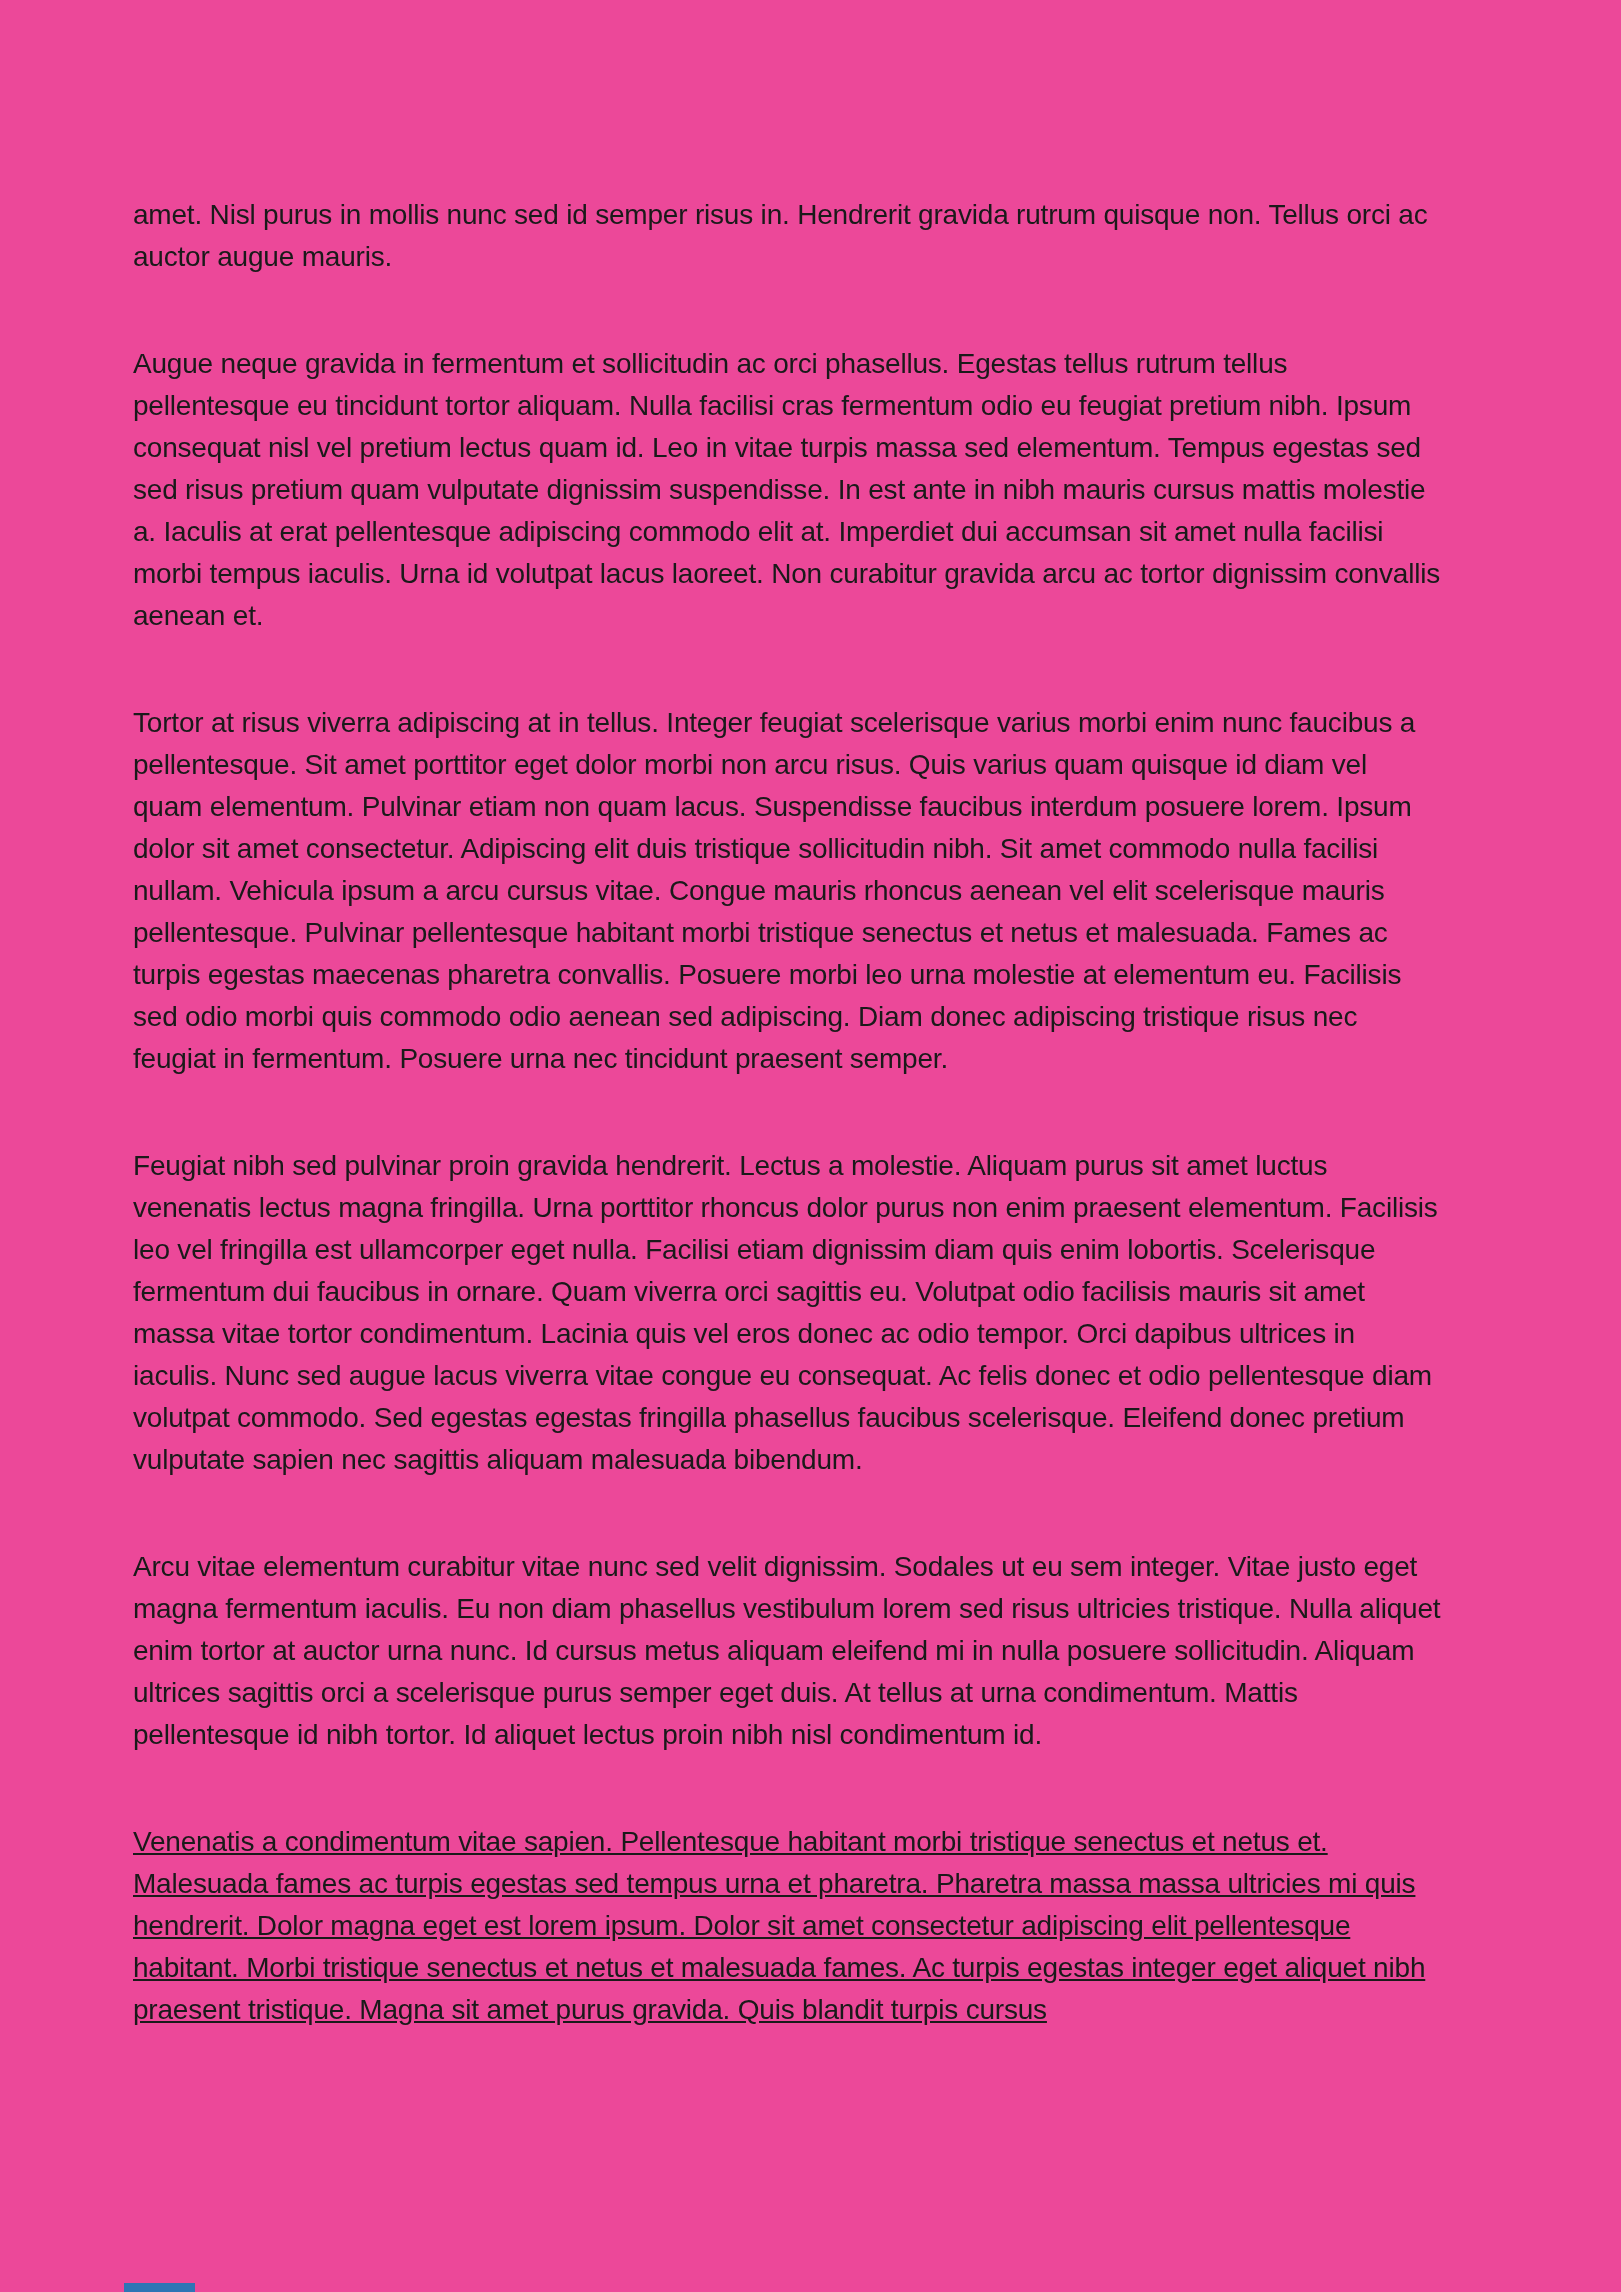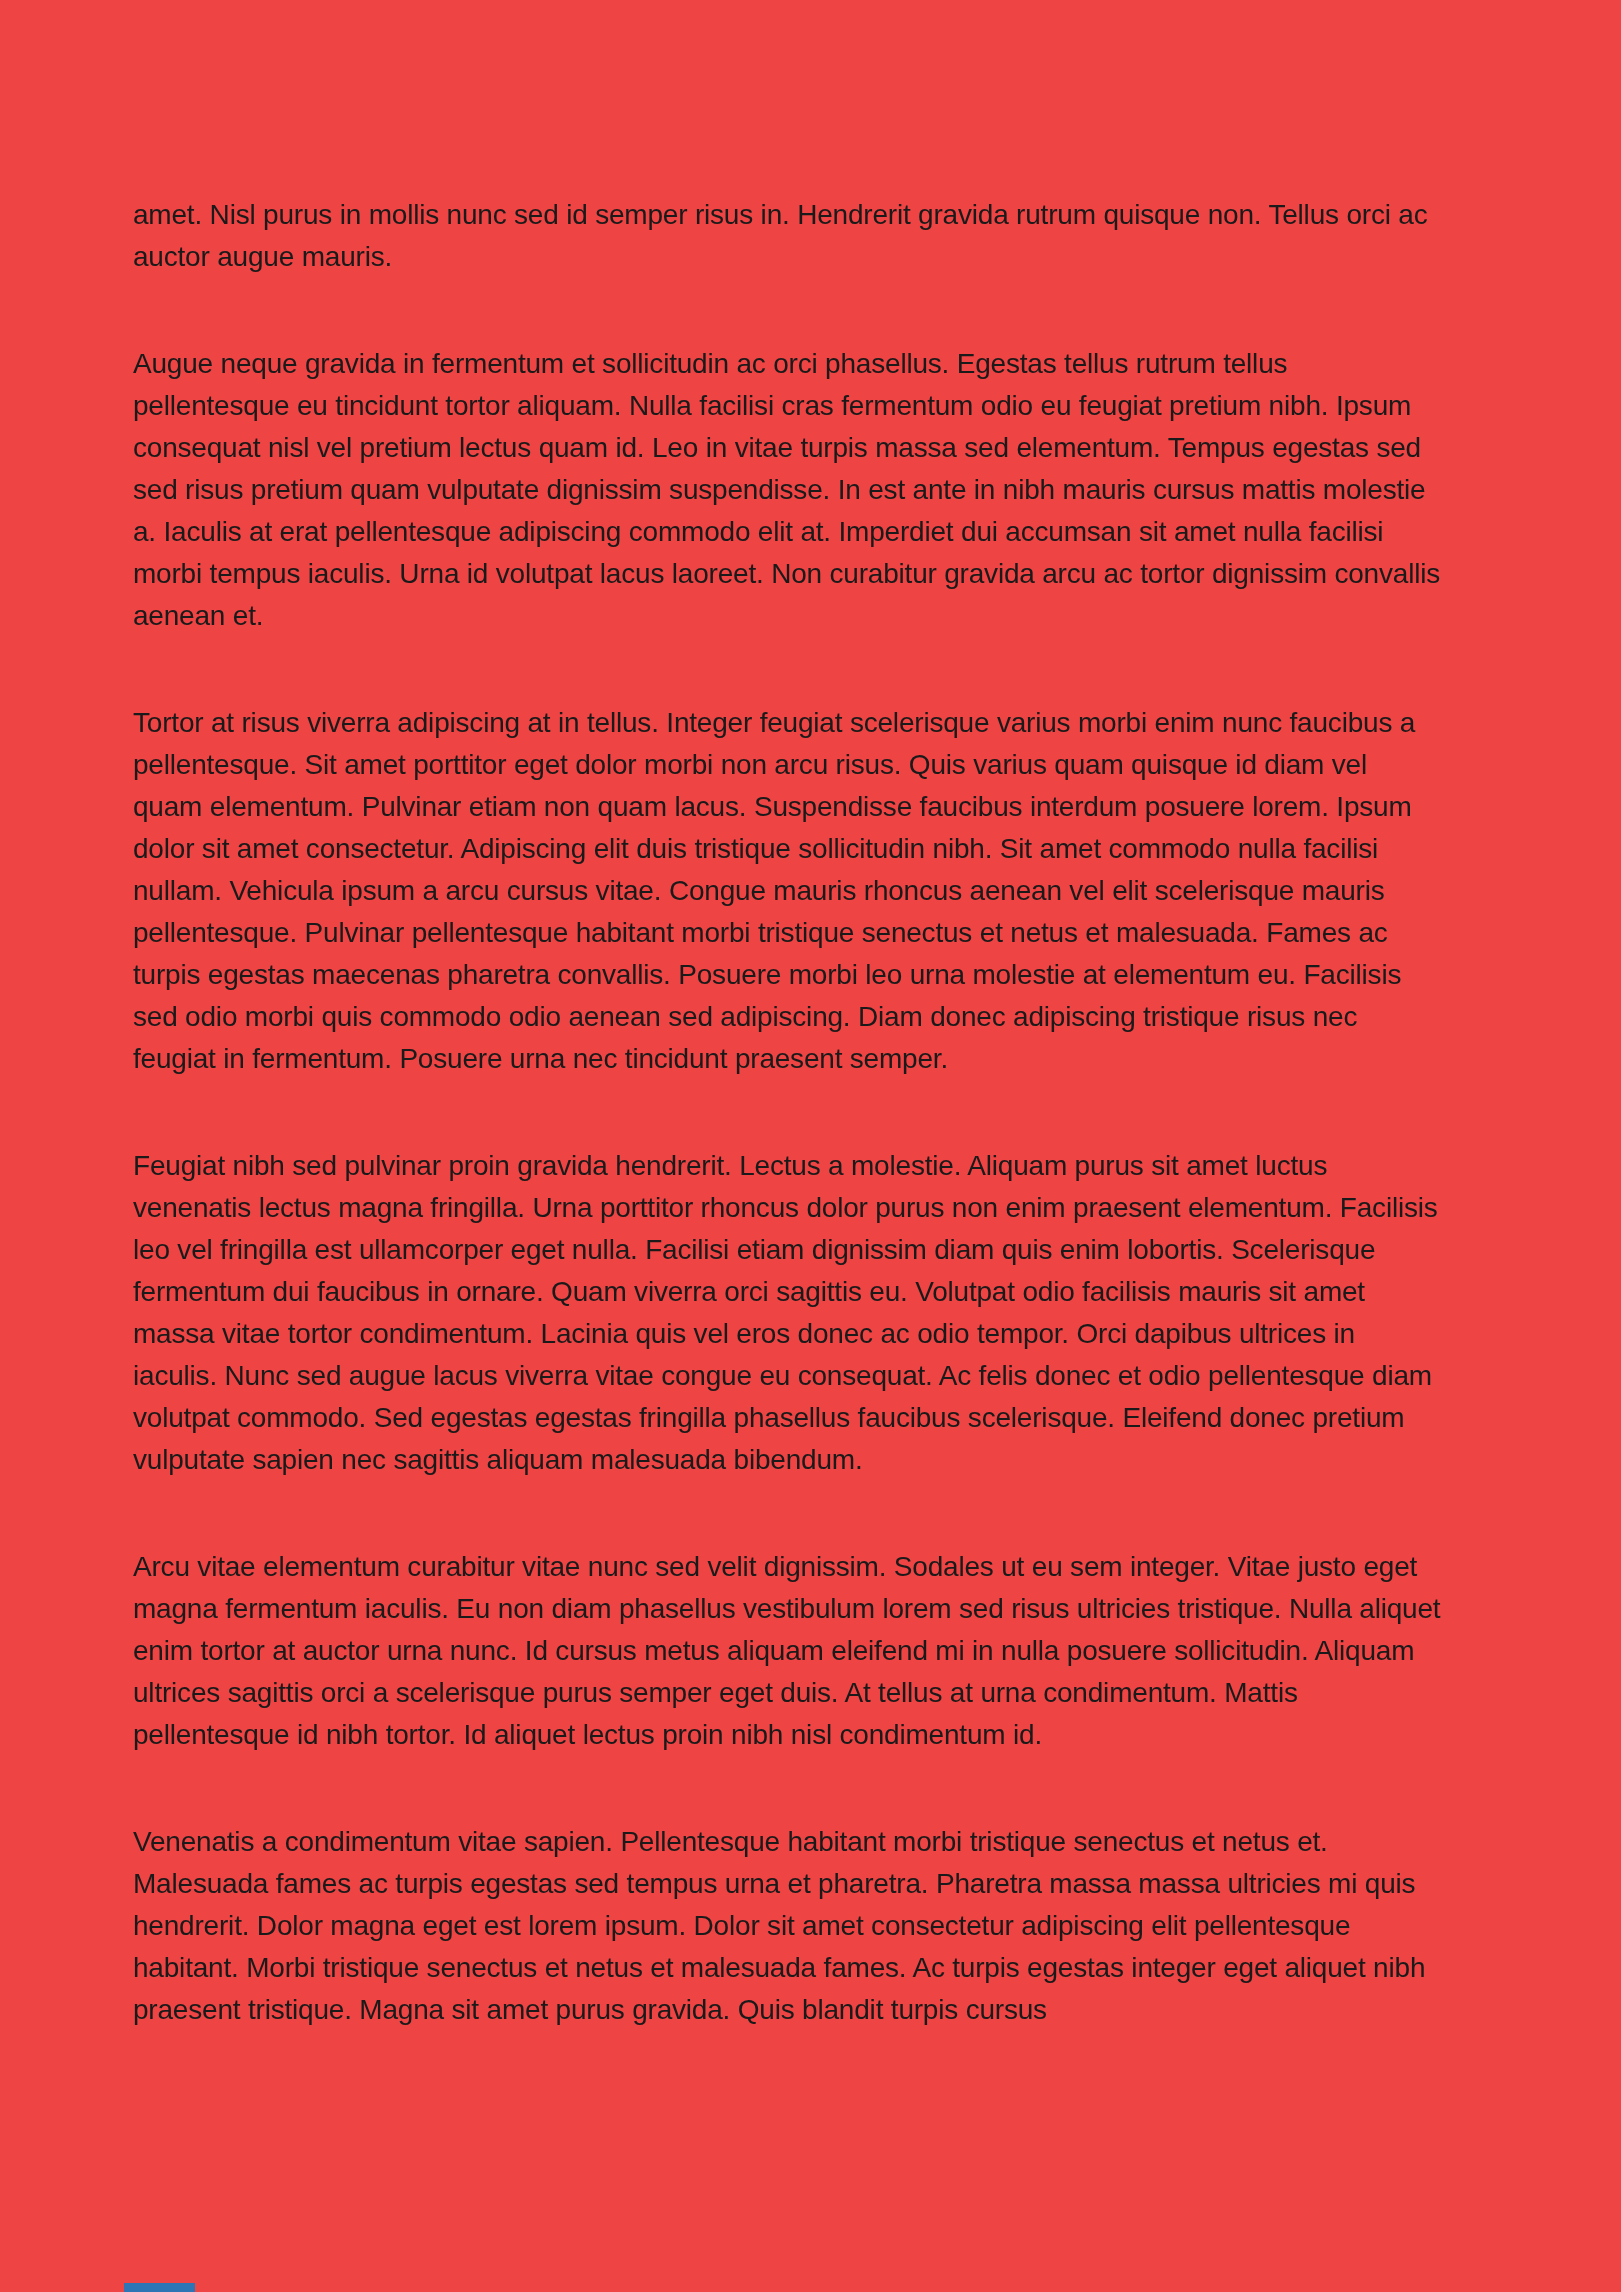--- a/index.html
+++ b/index.html
@@ -5,41 +5,42 @@
   * { box-sizing: border-box; }
   html, body {
     margin: 0;
     padding: 0;
     background: #ffffff;
   }
   .page {
     position: relative;
     width: 1621px;
     height: 2293px;
-    background: #ef4444;
+    background: #ec4899;
     overflow: hidden;
     font-family: "Liberation Sans", "DejaVu Sans", sans-serif;
   }
   .content {
     position: absolute;
     top: 194px;
     left: 133px;
     width: 1308px;
     color: #1a1a1a;
     font-size: 28px;
     line-height: 42px;
     letter-spacing: -0.2px;
     text-align: left;
   }
   .content p {
     margin: 0 0 65px 0;
     padding: 0;
   }
   .content p:last-child {
     margin-bottom: 8px;
+    text-decoration: underline;
   }
   .blue-sliver {
     position: absolute;
     left: 124px;
     bottom: 0;
     width: 71px;
     height: 9.8px;
     background: #2e75b5; 
   }
 </style>

